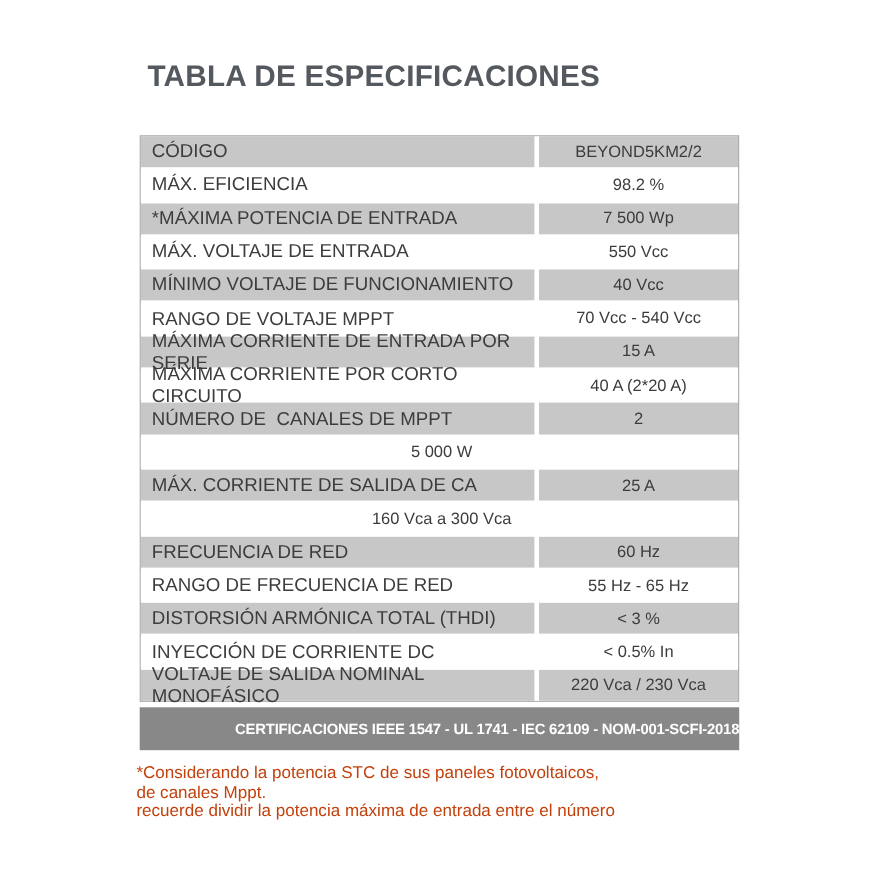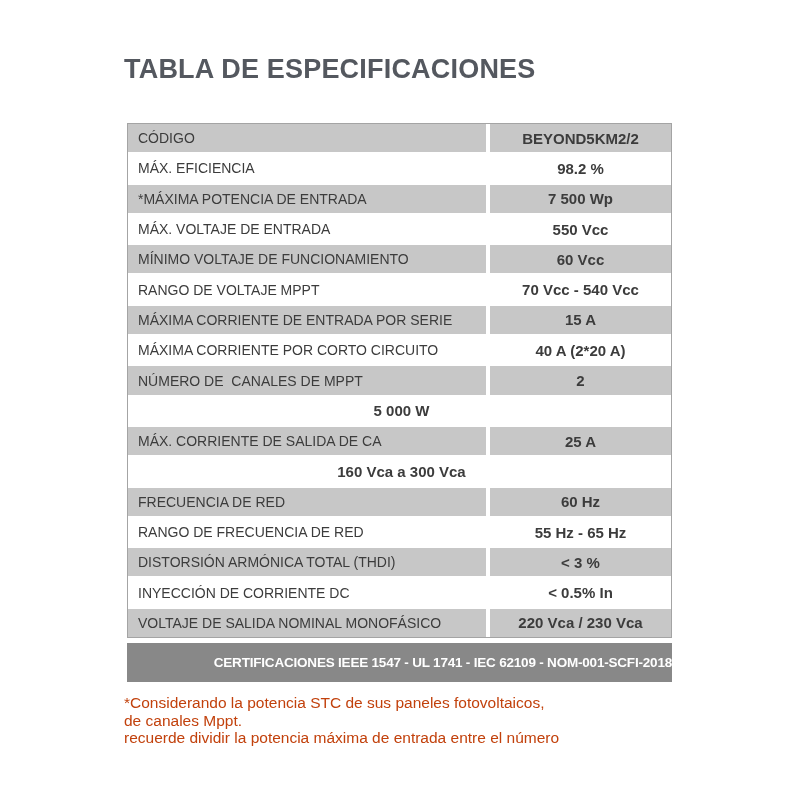--- a/index.html
+++ b/index.html
@@ -9,21 +9,21 @@
   }
   .page {
     position: relative;
     width: 800px;
     height: 800px;
     background: #ffffff;
     overflow: hidden;
   }
   .page-title {
     position: absolute;
-    left: 124px;
+    left: 134px;
     top: 54px;
     margin: 0;
     font-size: 27px;
     font-weight: bold;
     letter-spacing: 0.2px;
     color: #54585f;
   }
   .spec-table {
     position: absolute;
     left: 127px;
@@ -43,37 +43,36 @@
     background: #ffffff;
   }
   .spec-row.shaded .cell {
     background: #c7c7c7;
   }
   .cell-label {
     width: 348px;
     padding-left: 10px;
     display: flex;
     align-items: center;
-    font-size: 14px;
+    font-size: 17px;
     color: #3c3c3c;
     white-space: pre-wrap;
   }
   .cell-gap {
     width: 4px;
     background: #ffffff;
   }
   .cell-value {
     flex: 1;
     display: flex;
     align-items: center;
     justify-content: center;
     font-size: 15px;
     color: #3c3c3c;
     text-align: left;
-    font-weight: bold;
   }
   .certifications-bar {
     margin-top: 5px;
     height: 39px;
     background: #888888;
     color: #ffffff;
     font-weight: bold;
     font-size: 13.5px;
     letter-spacing: -0.2px;
     display: flex;
@@ -115,21 +114,21 @@
     <div class="cell cell-value">7 500 Wp</div>
   </div>
         <div class="spec-row plain">
     <div class="cell cell-label">MÁX. VOLTAJE DE ENTRADA</div>
     <div class="cell-gap"></div>
     <div class="cell cell-value">550 Vcc</div>
   </div>
         <div class="spec-row shaded">
     <div class="cell cell-label">MÍNIMO VOLTAJE DE FUNCIONAMIENTO</div>
     <div class="cell-gap"></div>
-    <div class="cell cell-value">60 Vcc</div>
+    <div class="cell cell-value">40 Vcc</div>
   </div>
         <div class="spec-row plain">
     <div class="cell cell-label">RANGO DE VOLTAJE MPPT</div>
     <div class="cell-gap"></div>
     <div class="cell cell-value">70 Vcc - 540 Vcc</div>
   </div>
         <div class="spec-row shaded">
     <div class="cell cell-label">MÁXIMA CORRIENTE DE ENTRADA POR SERIE</div>
     <div class="cell-gap"></div>
     <div class="cell cell-value">15 A</div>

